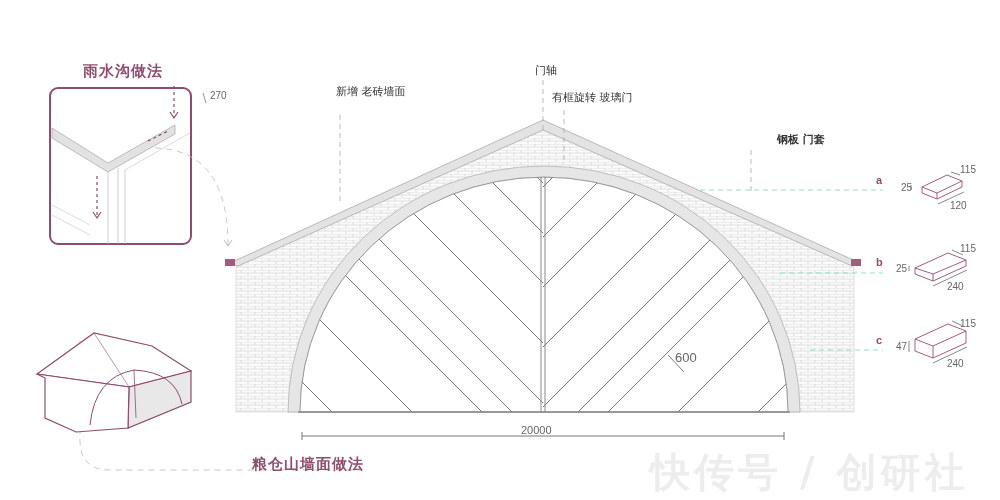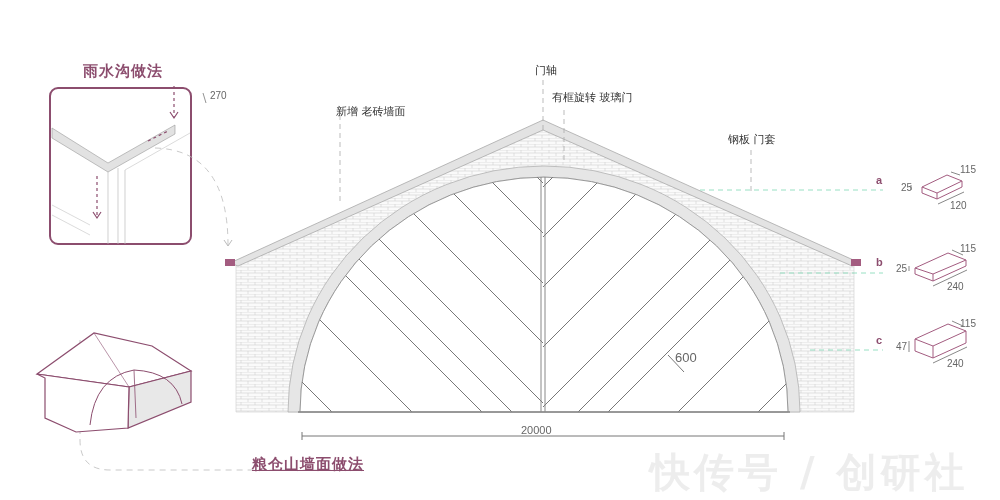--- a/index.html
+++ b/index.html
@@ -153,26 +153,26 @@
     <path d="M94,333 L129,387" stroke-width="0.6"></path>
     <path d="M129,387 L191,371 L191,402 L128,428 Z" fill="#e8e8e8"></path>
     <path d="M37,374 L45,378 L45,418 L76,432 L128,428 L129,387 Z" fill="#ffffff"></path>
     <rect x="84" y="360" width="70" height="70" fill="url(#miniHatch)" stroke="none" clip-path="url(#miniArch)" transform="translate(0,40)"></rect>
     <path d="M90,425 Q95,377 134,370 Q175,372 182,404" fill="none" stroke-width="1"></path>
     <line x1="134" y1="370" x2="136" y2="418" stroke-width="0.8"></line>
   </g>
 </svg>
 
 <div class="title" style="left:55px; top:62px;margin-left:28px;">雨水沟做法</div>
-<div class="title" style="left:252px; top:455px;text-decoration:underline;">粮仓山墙面做法</div>
+<div class="title" style="left:252px; top:455px;">粮仓山墙面做法</div>
 
 <div class="lbl" style="left:535px; top:63px;">门轴</div>
-<div class="lbl" style="left:336px; top:104px;">新增 老砖墙面</div>
+<div class="lbl" style="left:336px; top:84px;">新增 老砖墙面</div>
 <div class="lbl" style="left:531px; top:90px;margin-left:21px;">有框旋转 玻璃门</div>
-<div class="lbl" style="left:728px; top:132px;">钢板 门套</div>
+<div class="lbl" style="left:777px; top:132px;font-weight:bold;">钢板 门套</div>
 
 <div class="dim" style="left:210px; top:90px;">270</div>
 <div class="dim" style="left:521px; top:424px; font-size:11px;">20000</div>
 <div class="dim" style="left:675px; top:350px; font-size:13px;">600</div>
 
 <div class="key" style="left:876px; top:174px;">a</div>
 <div class="key" style="left:876px; top:256px;">b</div>
 <div class="key" style="left:876px; top:334px;">c</div>
 
 <div class="dim" style="left:901px; top:182px;">25</div>

